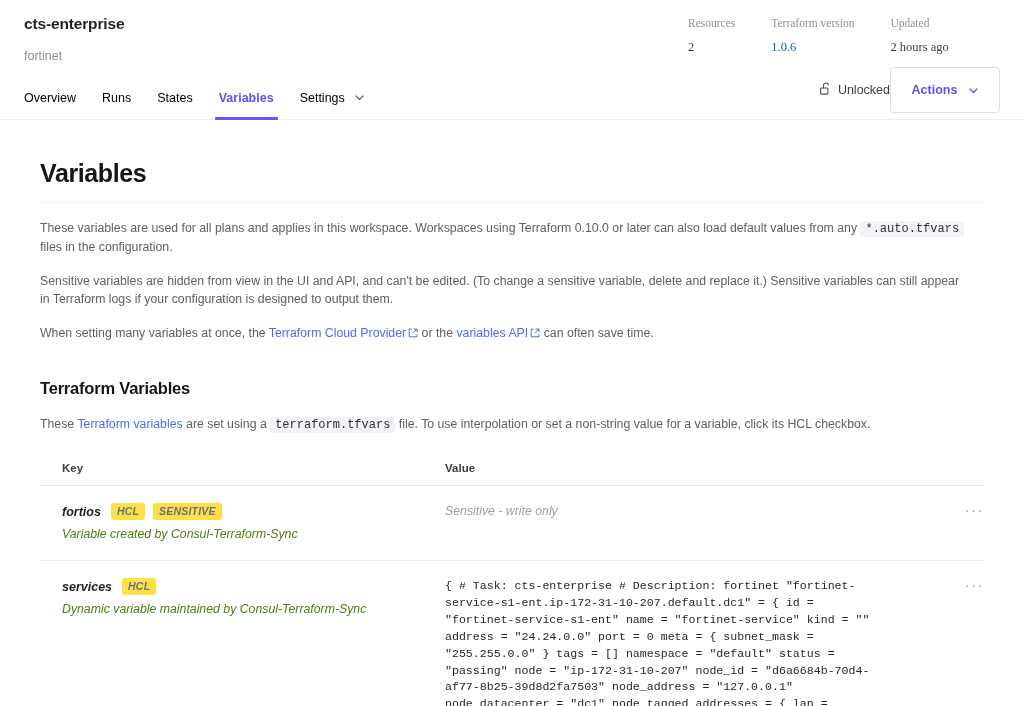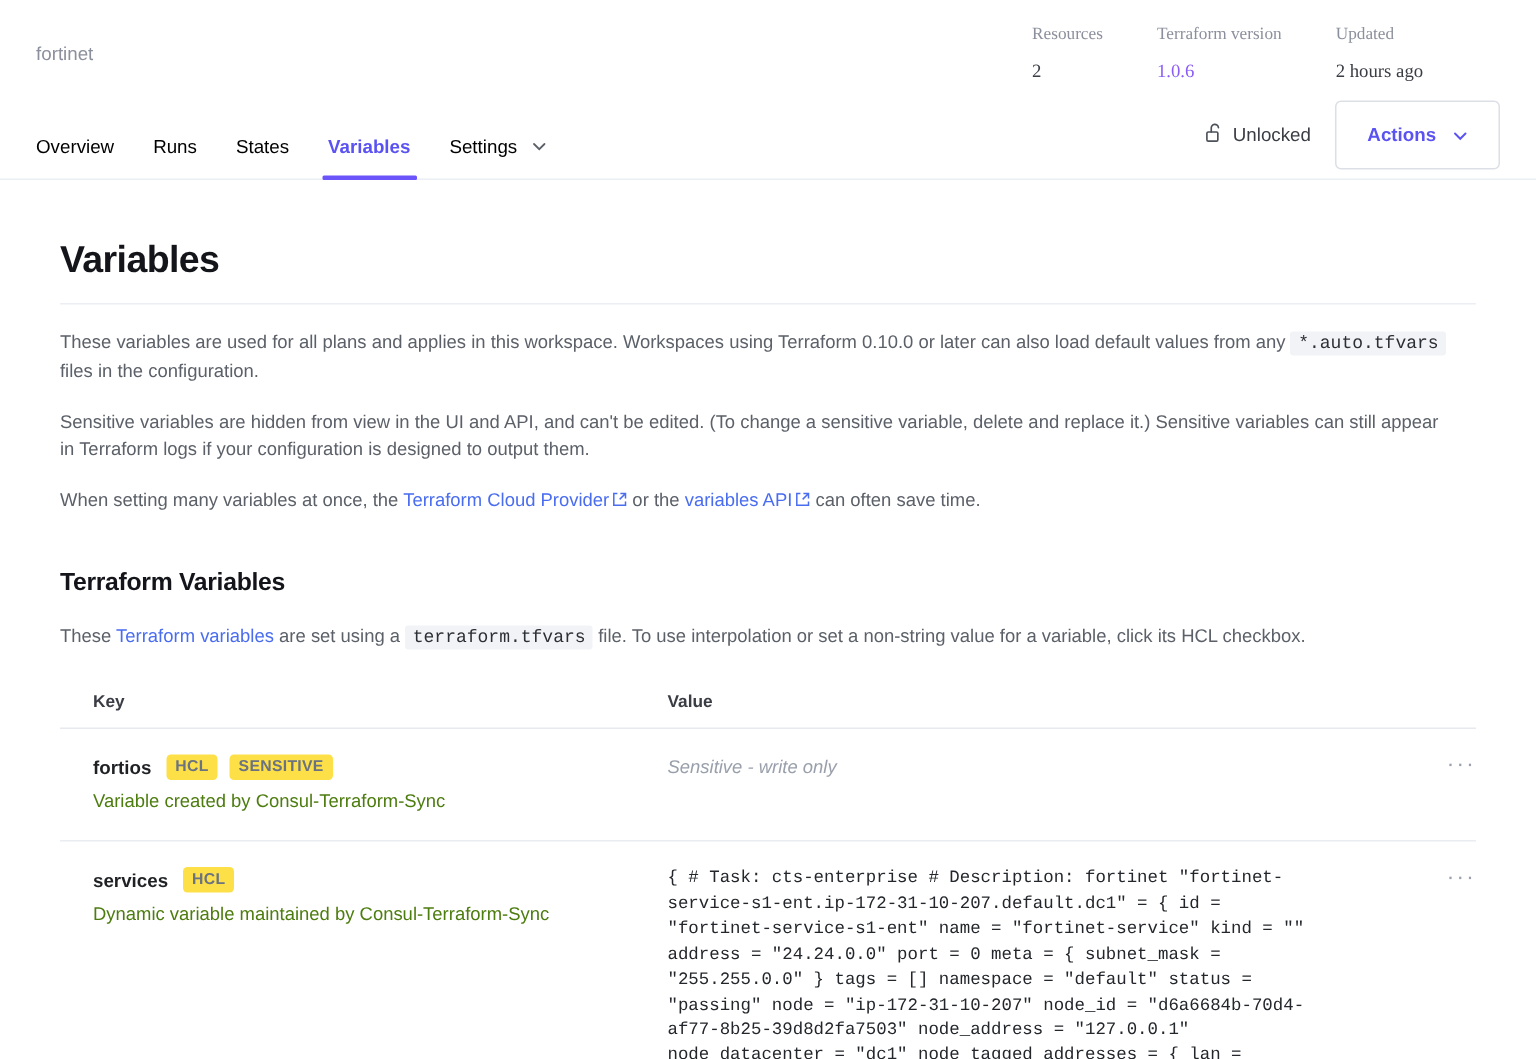--- a/index.html
+++ b/index.html
@@ -49,21 +49,21 @@
     line-height: 15px;
     white-space: nowrap;
   }
   .meta-value {
     font-size: 12.5px;
     color: #3b3d45;
     margin-top: 8px;
     line-height: 16px;
     white-space: nowrap;
   }
-  .meta-value.link { color: #8b5cf6; cursor: pointer; }
+  .meta-value.link { color: #0369a1; cursor: pointer; }
 
   
   .tabbar {
     position: relative;
     height: 42px;
     padding: 0 24px;
     border-bottom: 1px solid #ebeef2;
     display: flex;
     align-items: flex-end;
   }
@@ -97,21 +97,20 @@
     right: 24px;
     bottom: 6px;
     display: flex;
     align-items: center;
   }
   .lockstate {
     display: flex;
     align-items: center;
     font-size: 12.5px;
     color: #3b3d45;
-    margin-right: 16px;
     white-space: nowrap;
   }
   .lockstate svg { margin-right: 7px; }
   .actions-btn {
     border: 1px solid #dcdfe5;
     border-radius: 4px;
     background: #fff;
     height: 46px;
     min-width: 110px;
     padding: 0 14px;
@@ -187,21 +186,21 @@
     font-weight: bold;
     color: #3b3d45;
     line-height: 15px;
   }
   .vt-row {
     display: flex;
     padding: 17px 0 17px 22px;
     border-bottom: 1px solid #e9ecf0;
     align-items: flex-start;
   }
-  .vt-row .col-key { width: 383px; padding-right: 12px; }
+  .vt-row .col-key { width: 383px; padding-right: 12px; font-style: italic; }
   .vt-row .col-val { flex: 1; padding-right: 10px; }
   .vt-row .col-menu { width: 40px; display: flex; justify-content: flex-end; padding-top: 2px;}
   .key-line { display: flex; align-items: center; flex-wrap: wrap; }
   .key-name {
     font-size: 12.5px;
     font-weight: bold;
     color: #1f2124;
     line-height: 16px;
     margin-right: 10px;
   }
@@ -246,20 +245,21 @@
     cursor: pointer;
     user-select: none;
   }
 </style>
 </head>
 <body>
 
 <div class="page">
 
   <div class="wsheader">
+    <div class="ws-title">cts-enterprise</div>
     <div class="ws-org">fortinet</div>
 
     <div class="meta-group">
       <div class="meta-item">
         <div class="meta-label">Resources</div>
         <div class="meta-value">2</div>
       </div>
       <div class="meta-item">
         <div class="meta-label">Terraform version</div>
         <div class="meta-value link">1.0.6</div>

